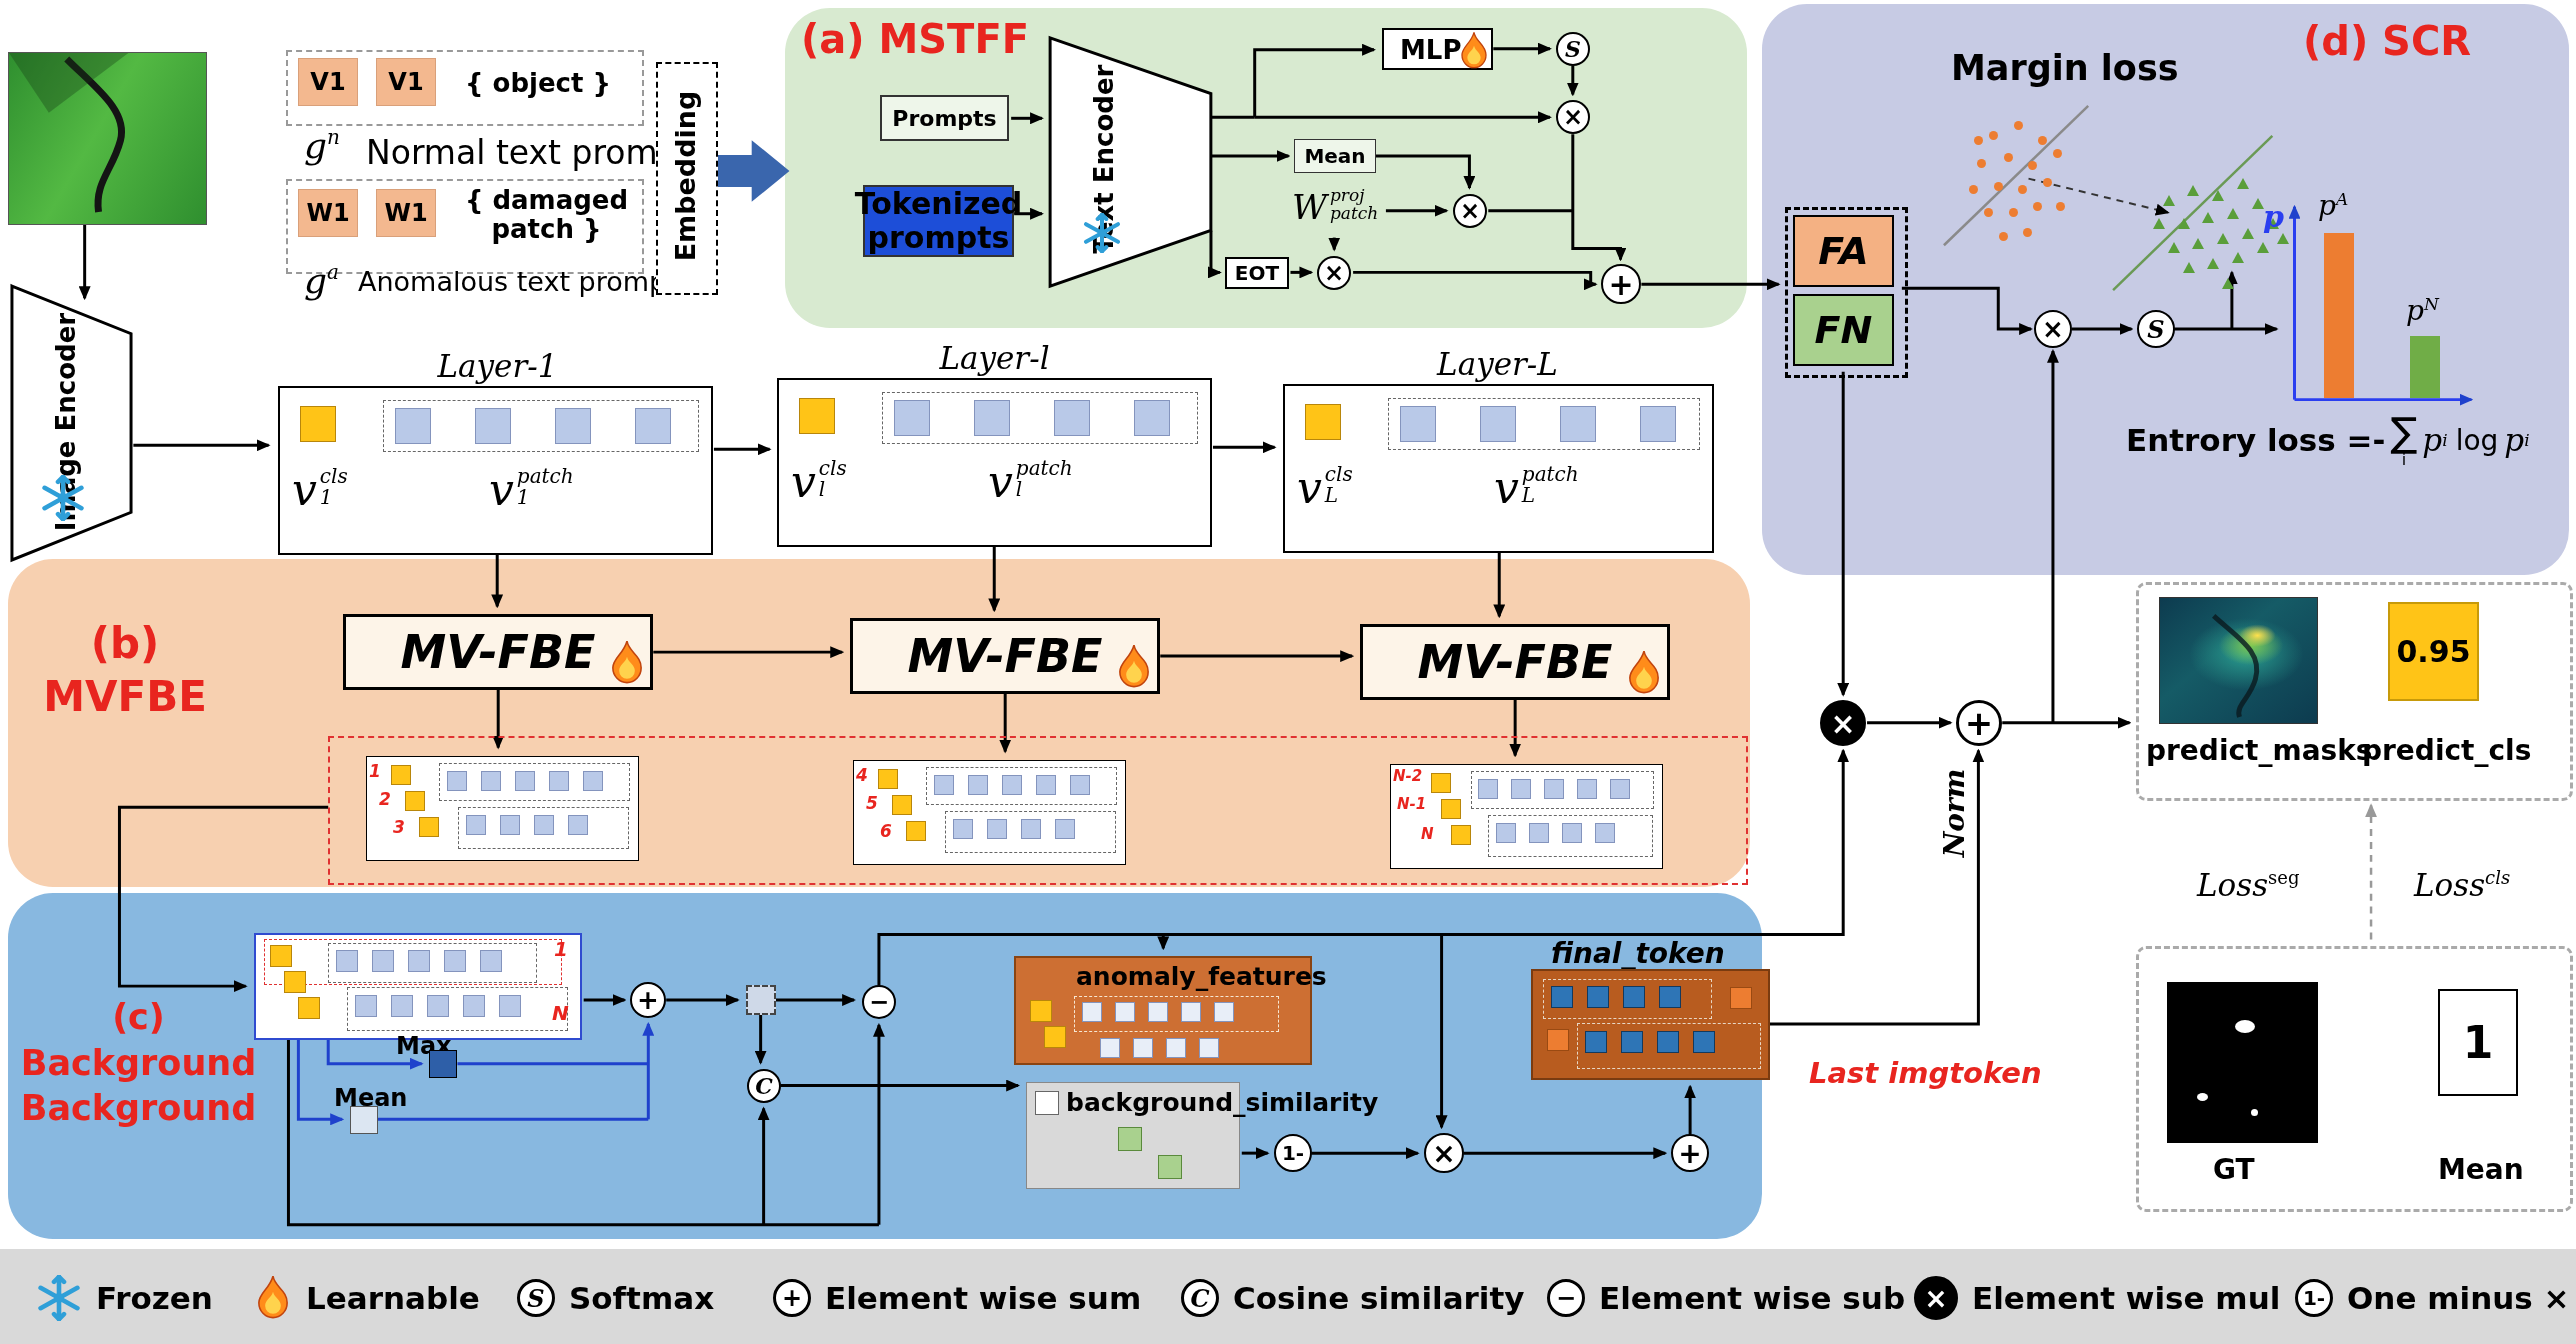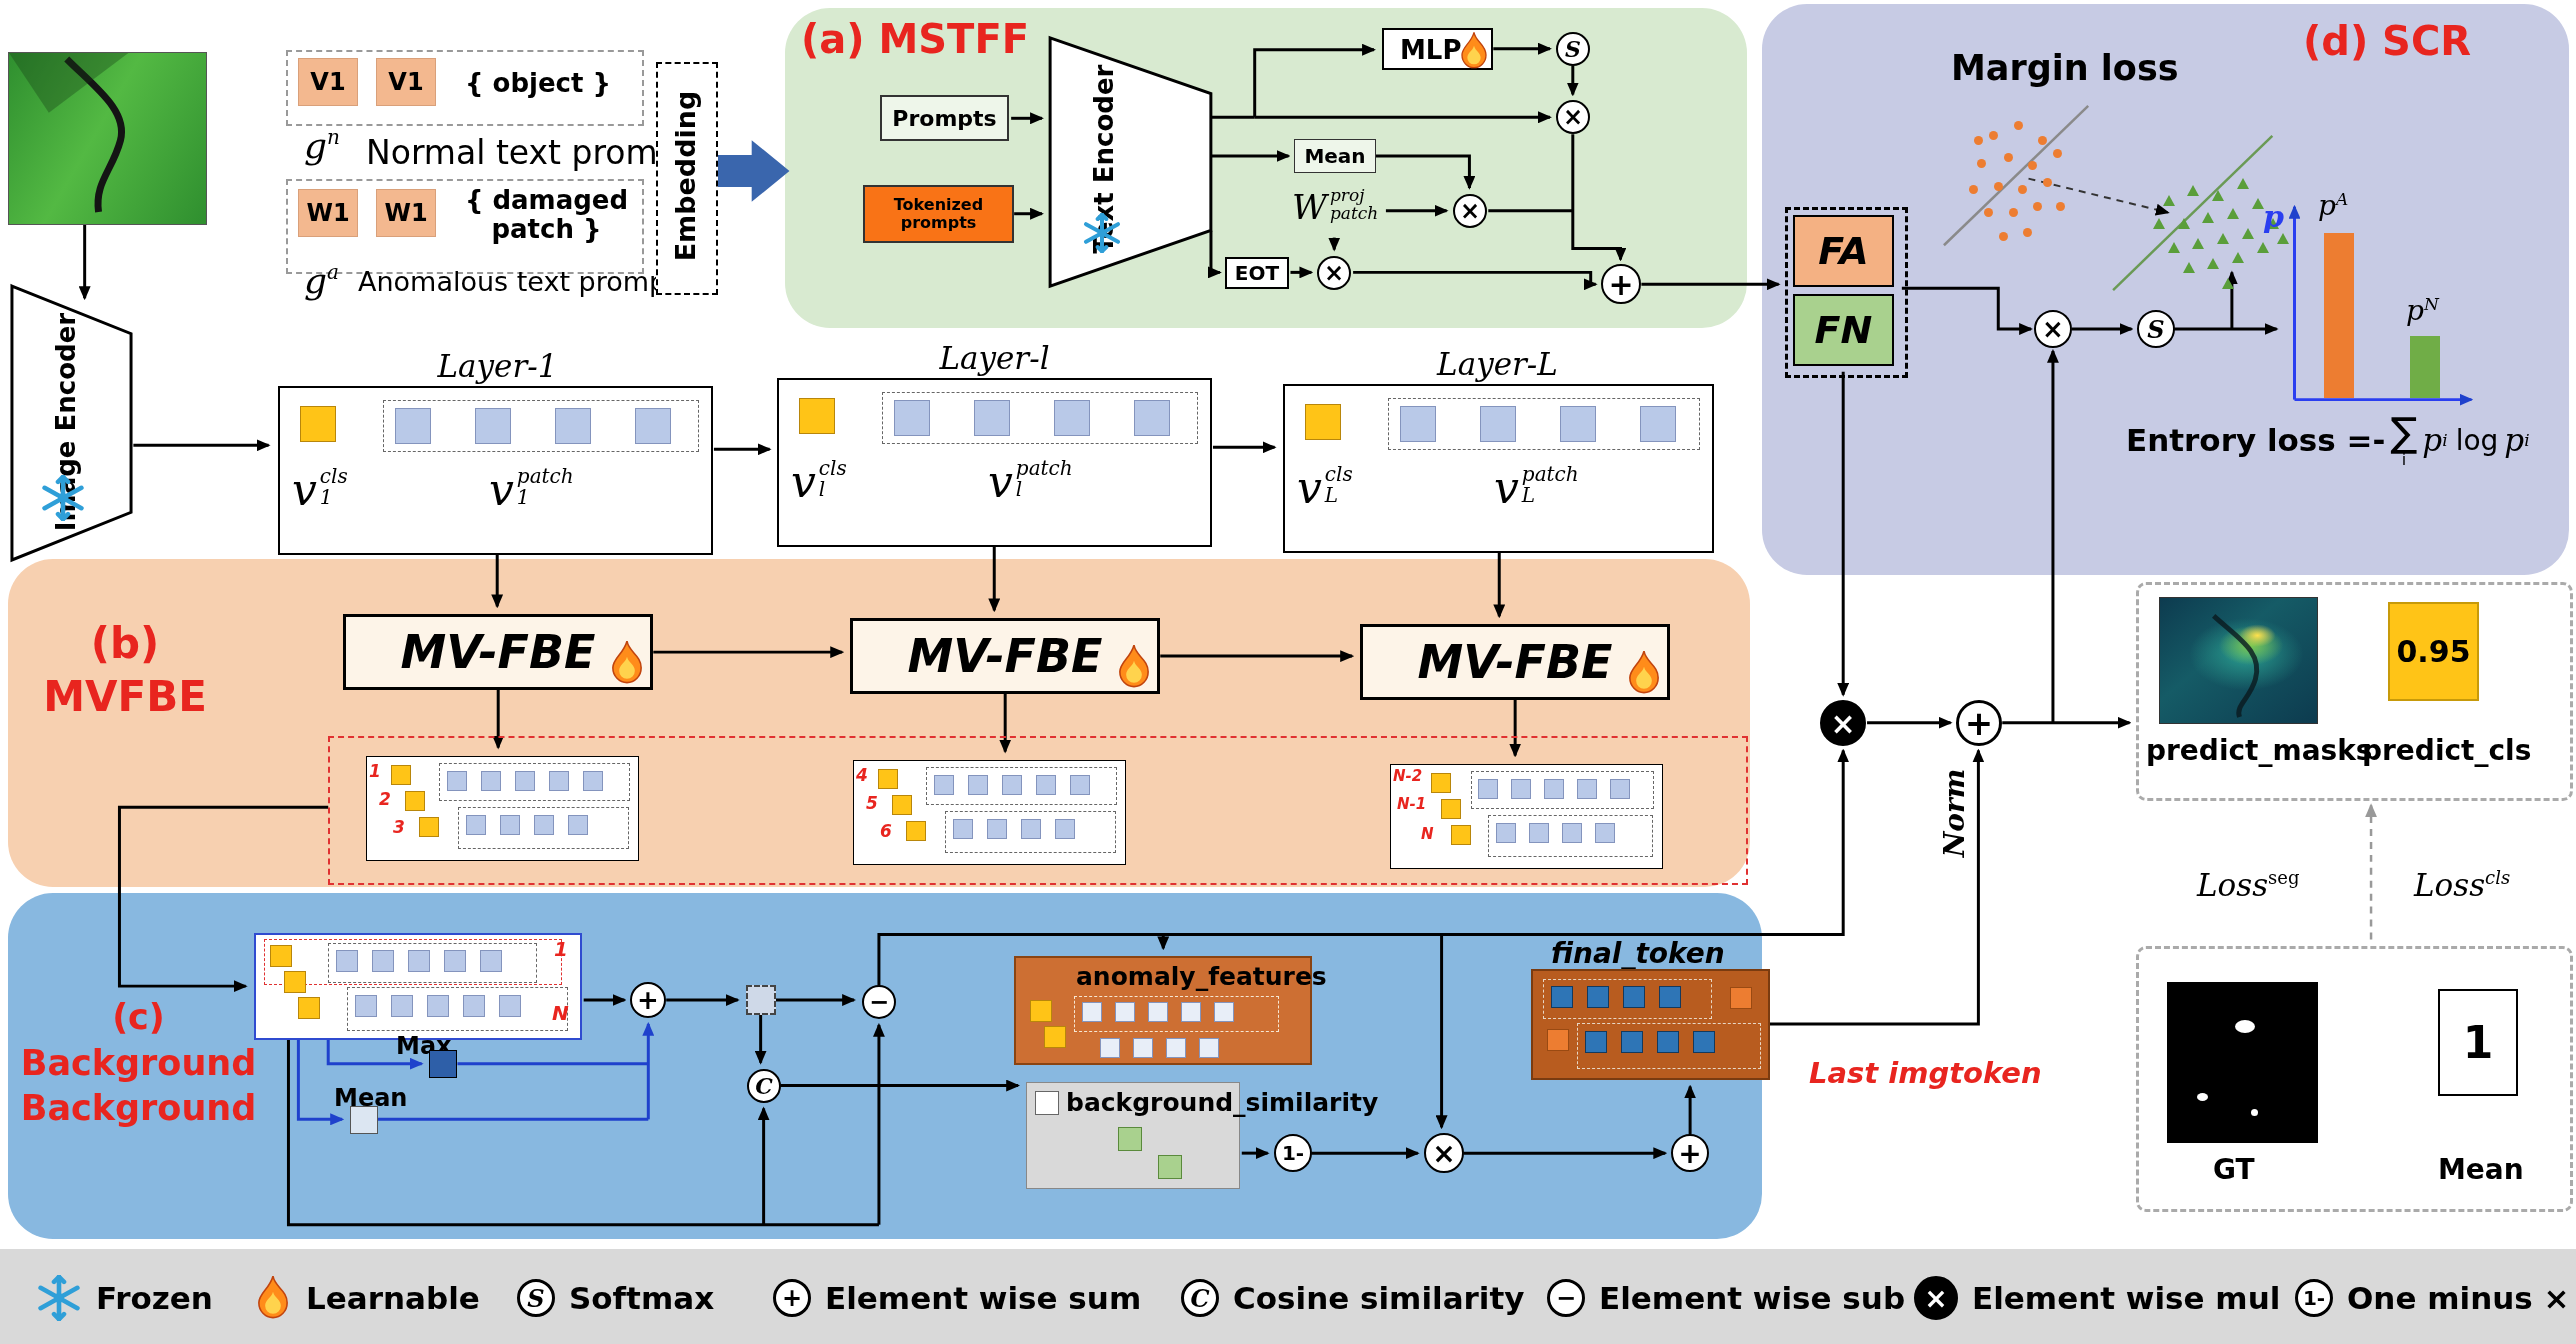--- a/index.html
+++ b/index.html
@@ -204,21 +204,21 @@
   </div>
   <div class="lbl" style="left:358px;top:266px;font-size:27px">Anomalous text prompt</div>
 
   <div class="abs" style="left:656px;top:62px;width:58px;height:229px;border:2.5px dashed #000;background:#fff"></div>
   <div class="vtext" style="left:586px;top:151px;width:199px;height:50px;font-size:27px;line-height:50px">Embedding</div>
 
   <div class="redtitle" style="left:801px;top:16px;font-size:40px">(a) MSTFF</div>
   <div class="box center" style="left:880px;top:95px;width:129px;height:46px;background:#eef6ea;border:2px solid #333;font-weight:bold;font-size:22px">
       <span>Prompts</span>
     </div>
-  <div class="box center" style="left:863px;top:185px;width:151px;height:58px;background:#f97316;border:2px solid #333;font-weight:bold;font-size:16px;white-space:normal;line-height:1.15">
+  <div class="box center" style="left:863px;top:185px;width:151px;height:72px;background:#1d4ed8;border:2px solid #333;font-weight:bold;font-size:30px;white-space:normal;line-height:1.15">
       <span>Tokenized prompts</span>
     </div>
 
   <svg class="abs" style="left:1044px;top:32px" width="171" height="260" viewBox="0 0 172 262">
     <polygon points="6,6 168,62 168,200 6,256" fill="#fff" stroke="#000" stroke-width="3"></polygon>
   </svg>
   <div class="vtext" style="left:994px;top:133px;width:219px;height:52px;font-size:26px;line-height:52px">Text Encoder</div>
   <svg class="abs" style="left:1082px;top:213px" width="40" height="40" viewBox="0 0 40 40">
       <use href="#snow"></use>
     </svg>

